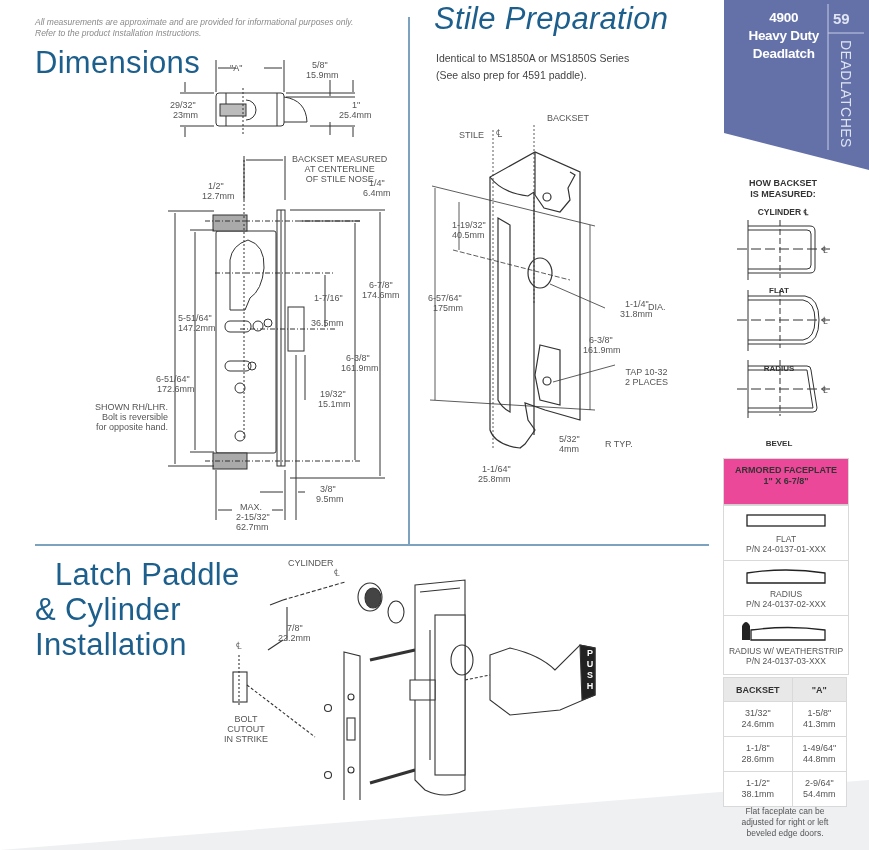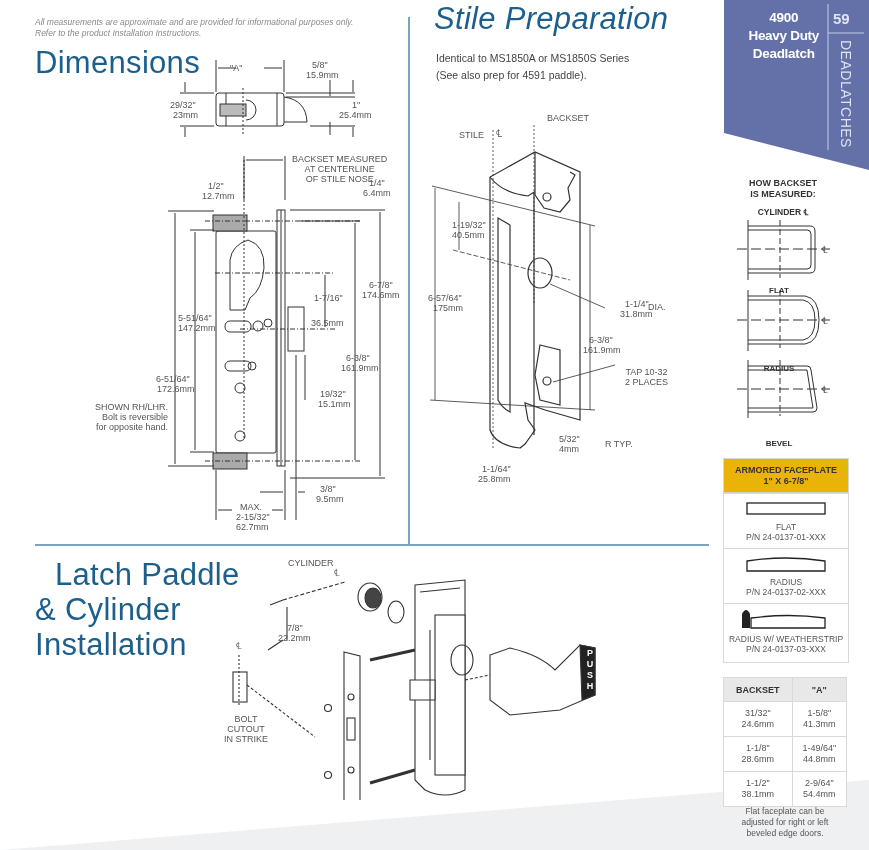--- a/index.html
+++ b/index.html
@@ -13,21 +13,21 @@
   .lblL{text-align:center;}
   .lblR{text-align:right;}
   .vdiv{left:408px;top:17px;width:2px;height:528px;background:#7ba3bf;}
   .hdiv{left:35px;top:544px;width:674px;height:2px;background:#7ba3bf;}
   .tab{left:724px;top:0;width:145px;height:170px;}
   .tab-title{position:absolute;right:50px;top:9px;color:#fff;font-size:13.5px;font-weight:bold;line-height:18px;text-align:center;letter-spacing:-0.3px;}
   .tab-num{position:absolute;left:833px;top:10px;color:#dfe4f2;font-size:15px;font-weight:bold;}
   .tab-vert{position:absolute;left:838px;top:40px;color:#dfe4f2;font-size:14px;writing-mode:vertical-rl;letter-spacing:0.5px;}
   .sb-title{font-size:9px;font-weight:bold;color:#333;text-align:center;line-height:11px;}
   .af-table{left:723px;top:458px;width:124px;border:1px solid #d9d9d9;}
-  .af-head{background:#eab308;font-size:9px;font-weight:bold;color:#333;text-align:center;padding:6px 2px 5px;line-height:11px;border-bottom:1px solid #d0d0d0;}
+  .af-head{background:#ec4899;font-size:9px;font-weight:bold;color:#333;text-align:center;padding:6px 2px 17px;line-height:11px;border-bottom:1px solid #d0d0d0;}
   .af-cell{height:54px;border-top:1px solid #d9d9d9;text-align:center;font-size:8.5px;color:#555;line-height:10px;position:relative;}
   .af-cell:first-of-type{border-top:none;}
   .bs-table{left:723px;top:677px;width:124px;border-collapse:collapse;border:1px solid #d9d9d9;}
   .bs-table th{background:#e8e8e8;font-size:9px;font-weight:bold;color:#333;height:21px;border:1px solid #d9d9d9;}
   .bs-table td{font-size:9px;color:#555;text-align:center;height:32px;border:1px solid #d9d9d9;line-height:11px;background:#fff;}
   .note{left:723px;top:806px;width:124px;font-size:8.5px;color:#555;text-align:center;line-height:11px;}
 </style>
 </head>
 <body>
 

